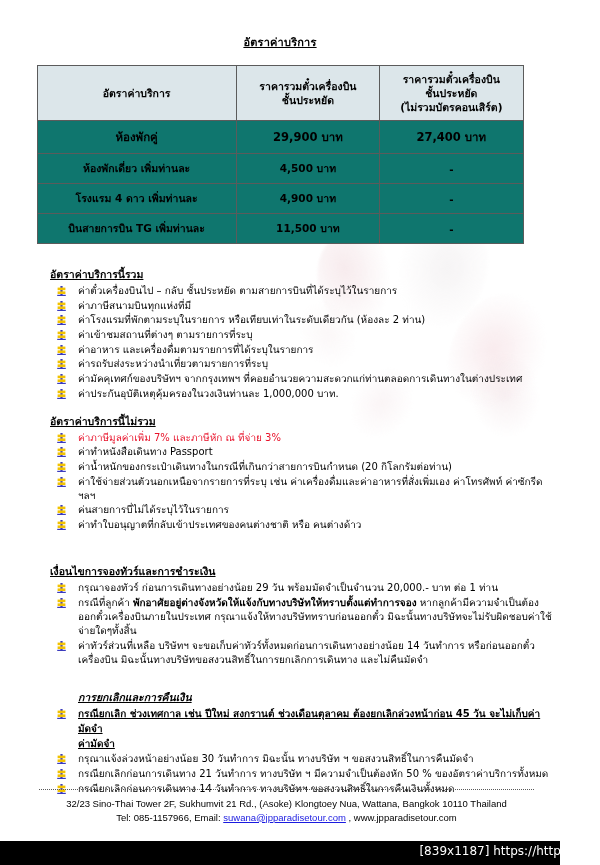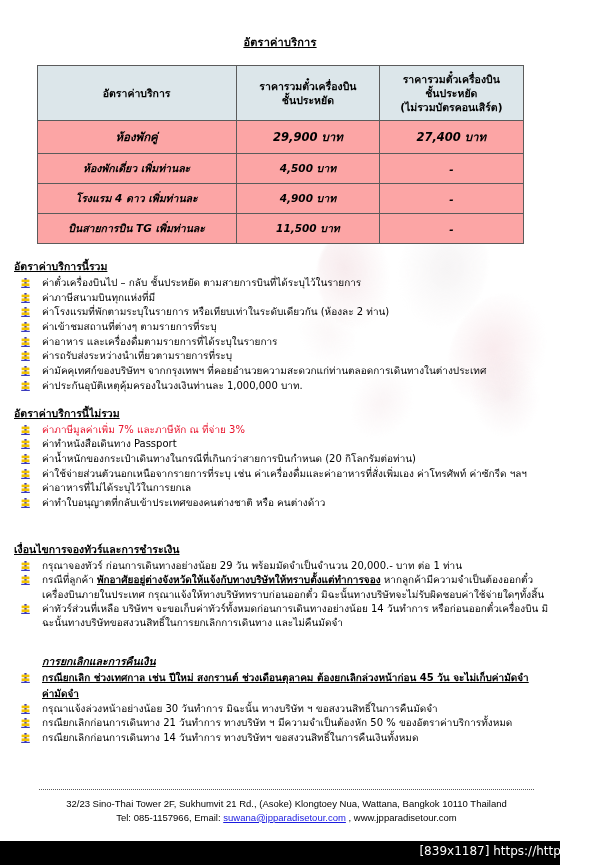--- a/index.html
+++ b/index.html
@@ -101,35 +101,34 @@
     font-weight: bold;
     padding: 3px 2px;
   }
   table.rate-table thead th {
     background: #dce6ea;
     height: 48px;
     line-height: 1.35;
     font-size: 10.5px;
   }
   table.rate-table tbody td {
-    background: #fca5a5;
+    background: #0f766e;
     height: 23px;
-    font-style: italic;
   }
   table.rate-table tbody tr:first-child td {
     height: 26px;
     font-size: 11.5px;
   }
   col.c1 { width: 41%; }
   col.c2 { width: 29.5%; }
   col.c3 { width: 29.5%; }
   .dash { font-weight: normal; font-size: 11px; }
 
   
-  .sections { padding: 0 0 0 14px; margin-top: 14px; }
+  .sections { padding: 0 0 0 50px; margin-top: 22px; }
 
   .sec { margin-bottom: 0; }
   .sec-title {
     font-size: 10.5px;
     font-weight: bold;
     text-decoration: underline;
     margin-bottom: 1px;
   }
   .sec-title.italic-title {
     font-style: italic;
@@ -151,21 +150,21 @@
   ul.blist li .bullet {
     position: absolute;
     left: 7px;
     top: 2px;
     width: 9px;
     height: 10px;
     display: inline-block;
   }
   ul.blist li.red-item { color: #e8122a; font-weight: normal; }
   ul.blist li.underline-item { text-decoration: underline; font-weight: bold; }
-  .u-bold { text-decoration: underline; font-weight: bold; }
+  .u-bold { font-weight: bold; }
   .sub-head {
     font-size: 10px;
     font-weight: bold;
     text-decoration: underline;
     padding-left: 28px;
     margin-bottom: 1px;
   }
   .gap-sm { height: 11px; }
   .gap-md { height: 22px; }
   .gap-lg { height: 30px; }
@@ -352,21 +351,21 @@
                   <rect x="3.4" y="0" width="2.2" height="9.4" fill="#3b3bbd"></rect>
                   <rect x="0.6" y="1.6" width="7.8" height="2.6" fill="#f2c200"></rect>
                   <rect x="0.6" y="5.4" width="7.8" height="2.6" fill="#f2c200"></rect>
                   <rect x="0.2" y="8.8" width="8.6" height="1.2" fill="#3b3bbd"></rect>
                 </svg></span><span>ค่าใช้จ่ายส่วนตัวนอกเหนือจากรายการที่ระบุ เช่น ค่าเครื่องดื่มและค่าอาหารที่สั่งเพิ่มเอง ค่าโทรศัพท์ ค่าซักรีด ฯลฯ</span></li>
             <li><span class="bullet"><svg width="9" height="10" viewBox="0 0 9 10">
                   <rect x="3.4" y="0" width="2.2" height="9.4" fill="#3b3bbd"></rect>
                   <rect x="0.6" y="1.6" width="7.8" height="2.6" fill="#f2c200"></rect>
                   <rect x="0.6" y="5.4" width="7.8" height="2.6" fill="#f2c200"></rect>
                   <rect x="0.2" y="8.8" width="8.6" height="1.2" fill="#3b3bbd"></rect>
-                </svg></span><span>ค่าอาหารที่ไม่ได้ระบุไว้ในการยกเล</span></li>
+                </svg></span><span>ค่นสายการบี่ไม่ได้ระบุไว้ในรายการ</span></li>
             <li><span class="bullet"><svg width="9" height="10" viewBox="0 0 9 10">
                   <rect x="3.4" y="0" width="2.2" height="9.4" fill="#3b3bbd"></rect>
                   <rect x="0.6" y="1.6" width="7.8" height="2.6" fill="#f2c200"></rect>
                   <rect x="0.6" y="5.4" width="7.8" height="2.6" fill="#f2c200"></rect>
                   <rect x="0.2" y="8.8" width="8.6" height="1.2" fill="#3b3bbd"></rect>
                 </svg></span><span>ค่าทำใบอนุญาตที่กลับเข้าประเทศของคนต่างชาติ หรือ คนต่างด้าว</span></li>
           </ul>
       </div>
 
       <div class="gap-lg"></div>

